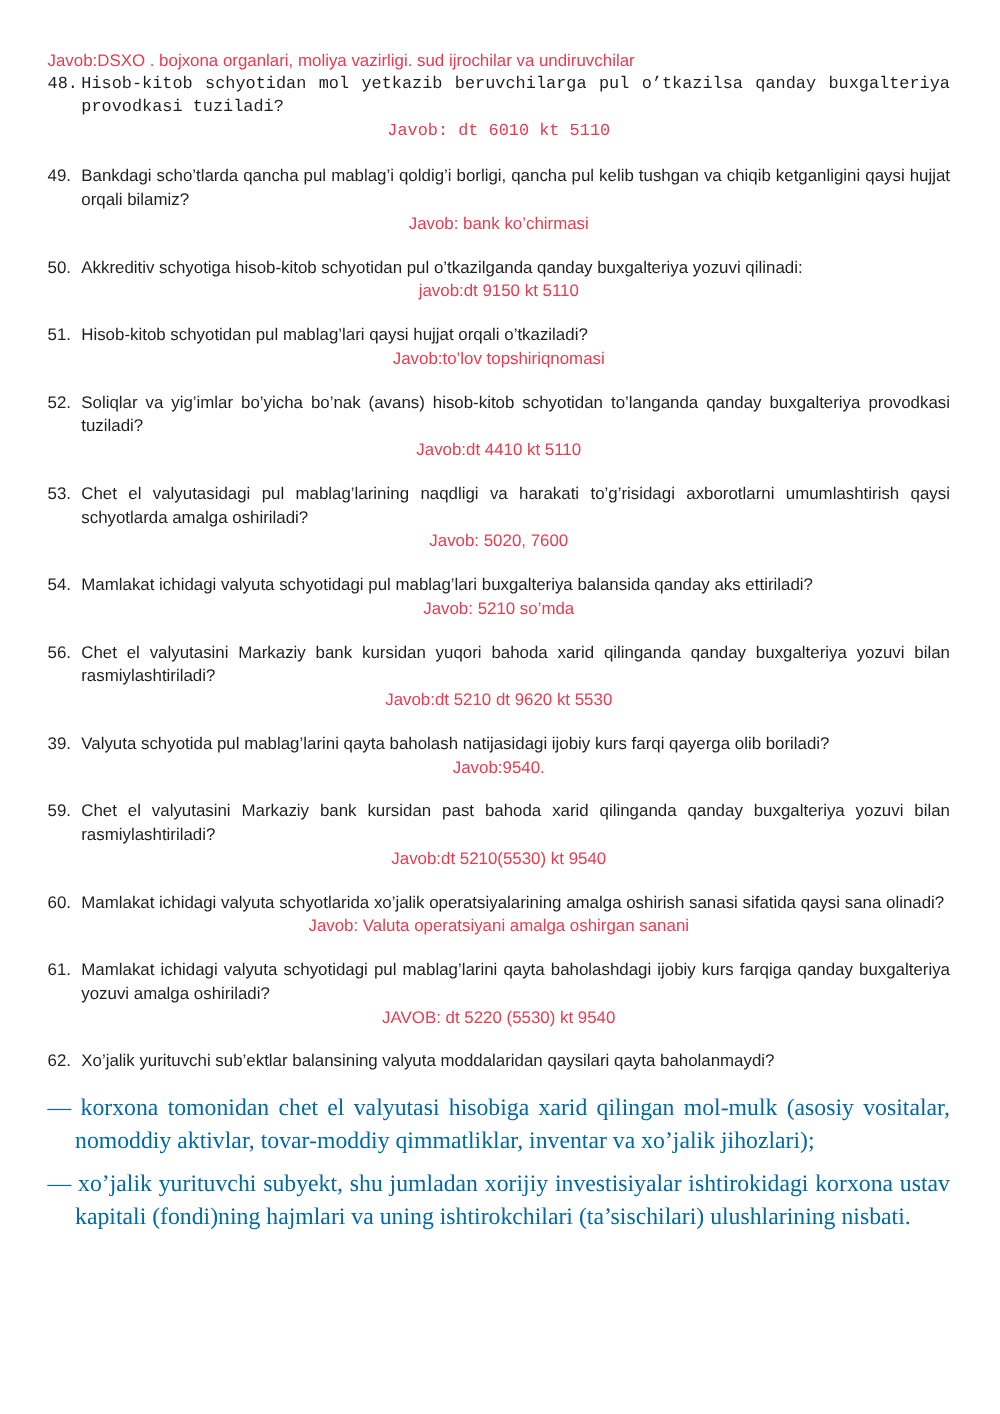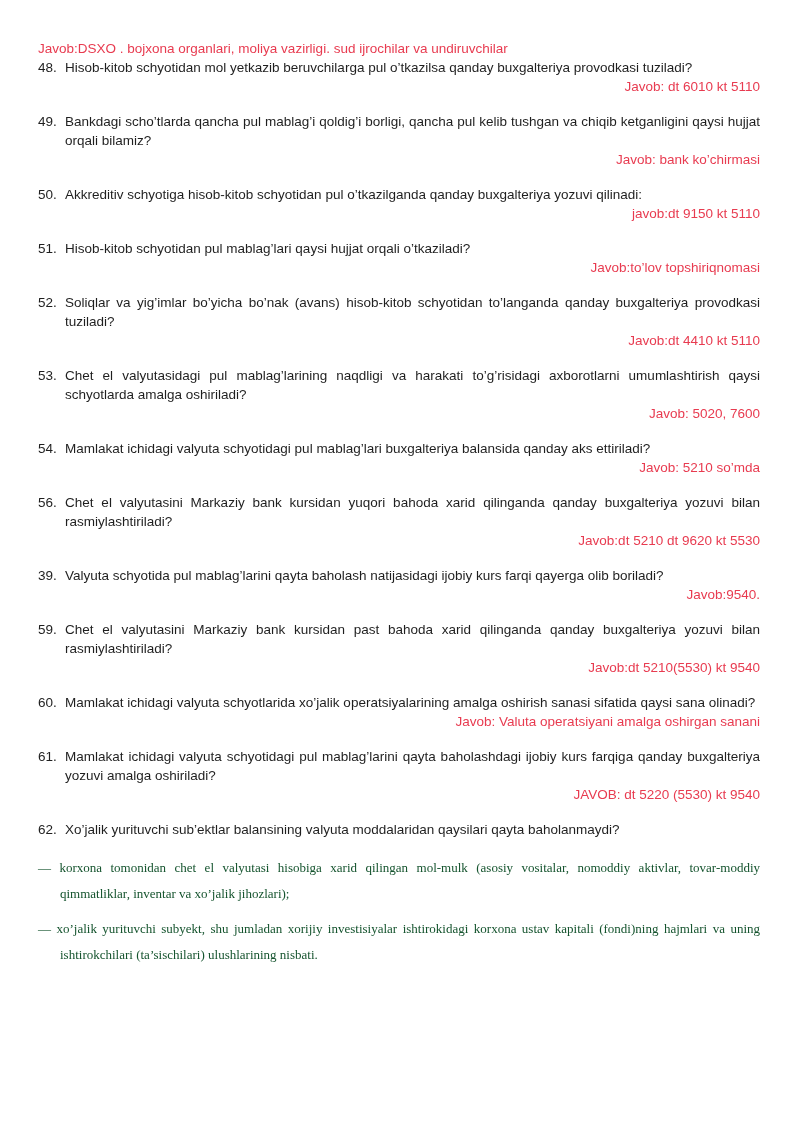--- a/index.html
+++ b/index.html
@@ -22,46 +22,47 @@
   }
   .intro-answer {
     margin: 0;
     color: #e83b50;
   }
   .qa-group {
     margin: 0 0 16px 0;
   }
   .qa-group.first {
     margin-top: 0;
+    font-family: Liberation Mono, monospace;
   }
   .question {
     margin: 0;
     text-align: justify;
     padding-left: 27px;
   }
   .question .num {
     display: inline-block;
     width: 27px;
     margin-left: -27px;
     vertical-align: top;
   }
   .answer {
     margin: 0;
     color: #e83b50;
-    text-align: right;
+    text-align: center;
   }
   .notes {
     margin-top: 9px;
   }
   .note {
     margin: 0 0 9px 0;
     font-family: "Liberation Serif", serif;
-    font-size: 13px;
+    font-size: 19px;
     line-height: 26px;
-    color: #14532d;
+    color: #0369a1;
     text-align: justify;
     padding-left: 22px;
     text-indent: -22px;
   }
 </style>
 </head>
 <body>
 
 <div class="page">
   <p class="intro-answer">Javob:DSXO . bojxona organlari, moliya vazirligi. sud ijrochilar va undiruvchilar</p>

